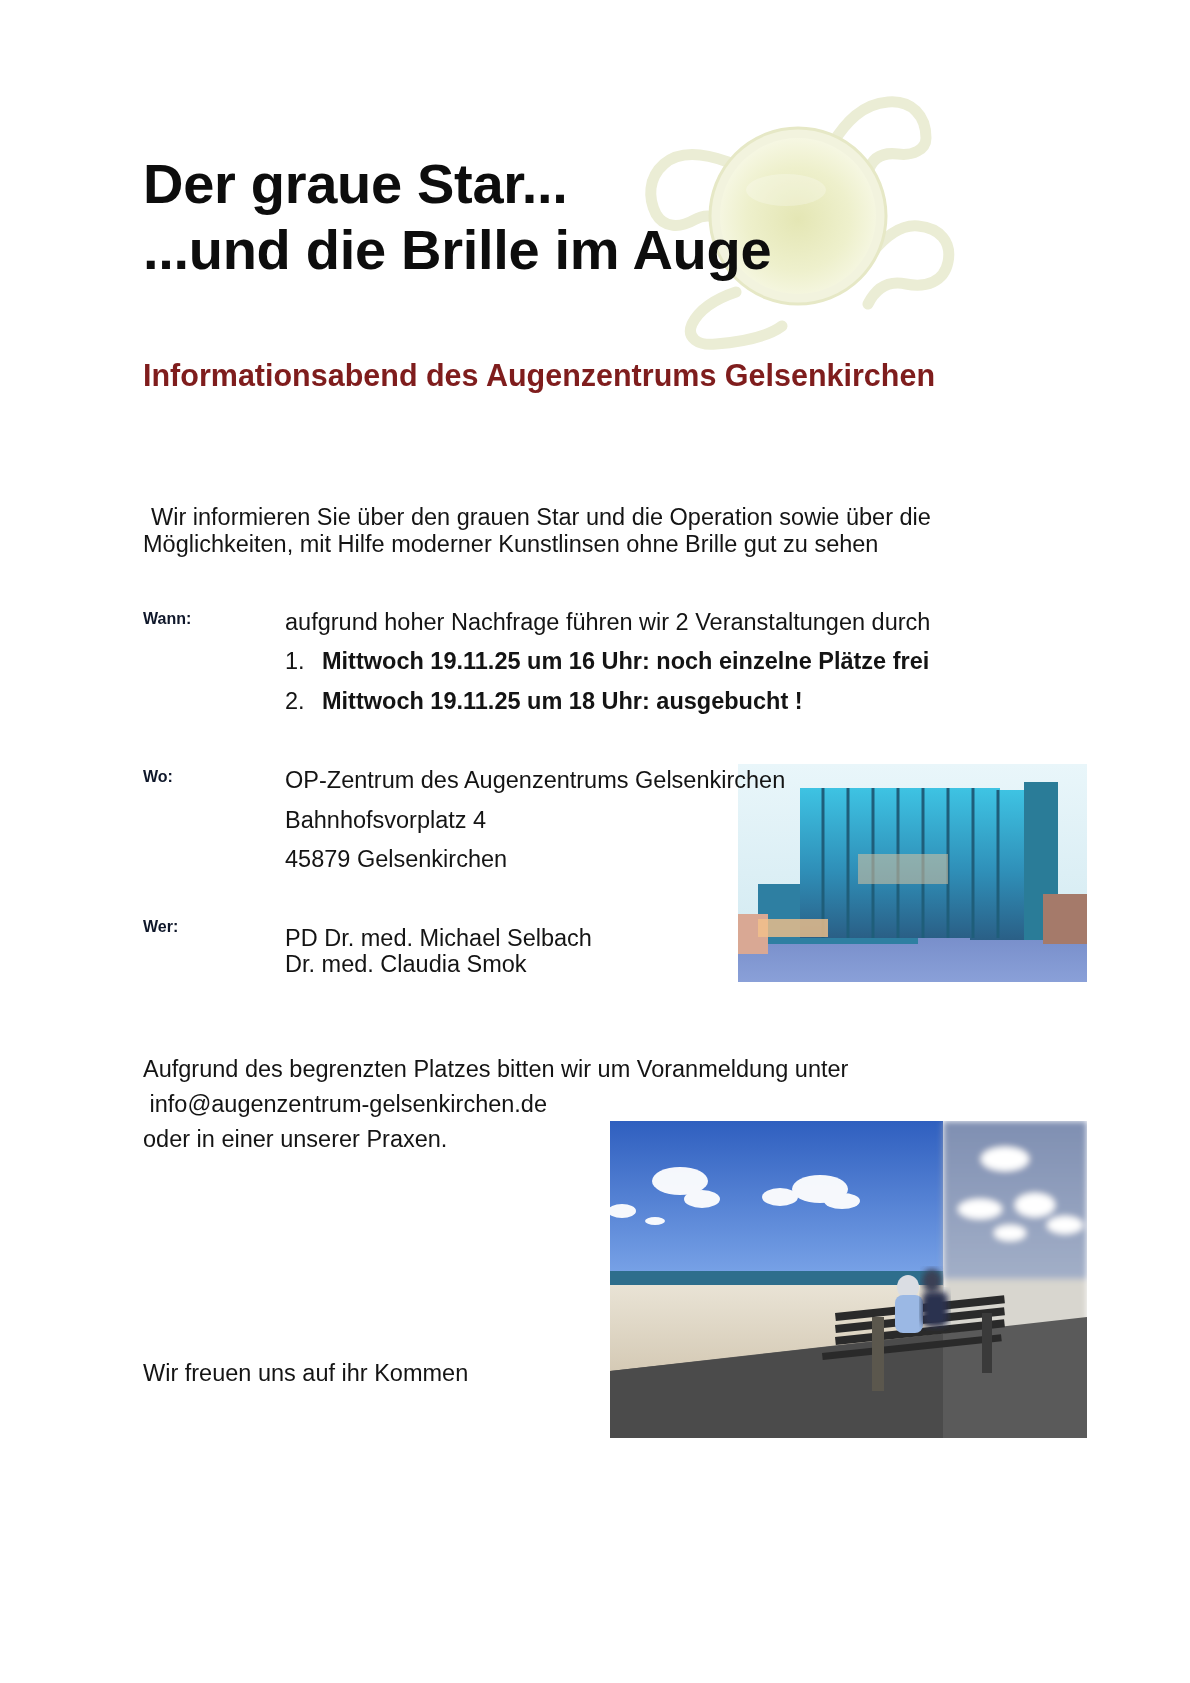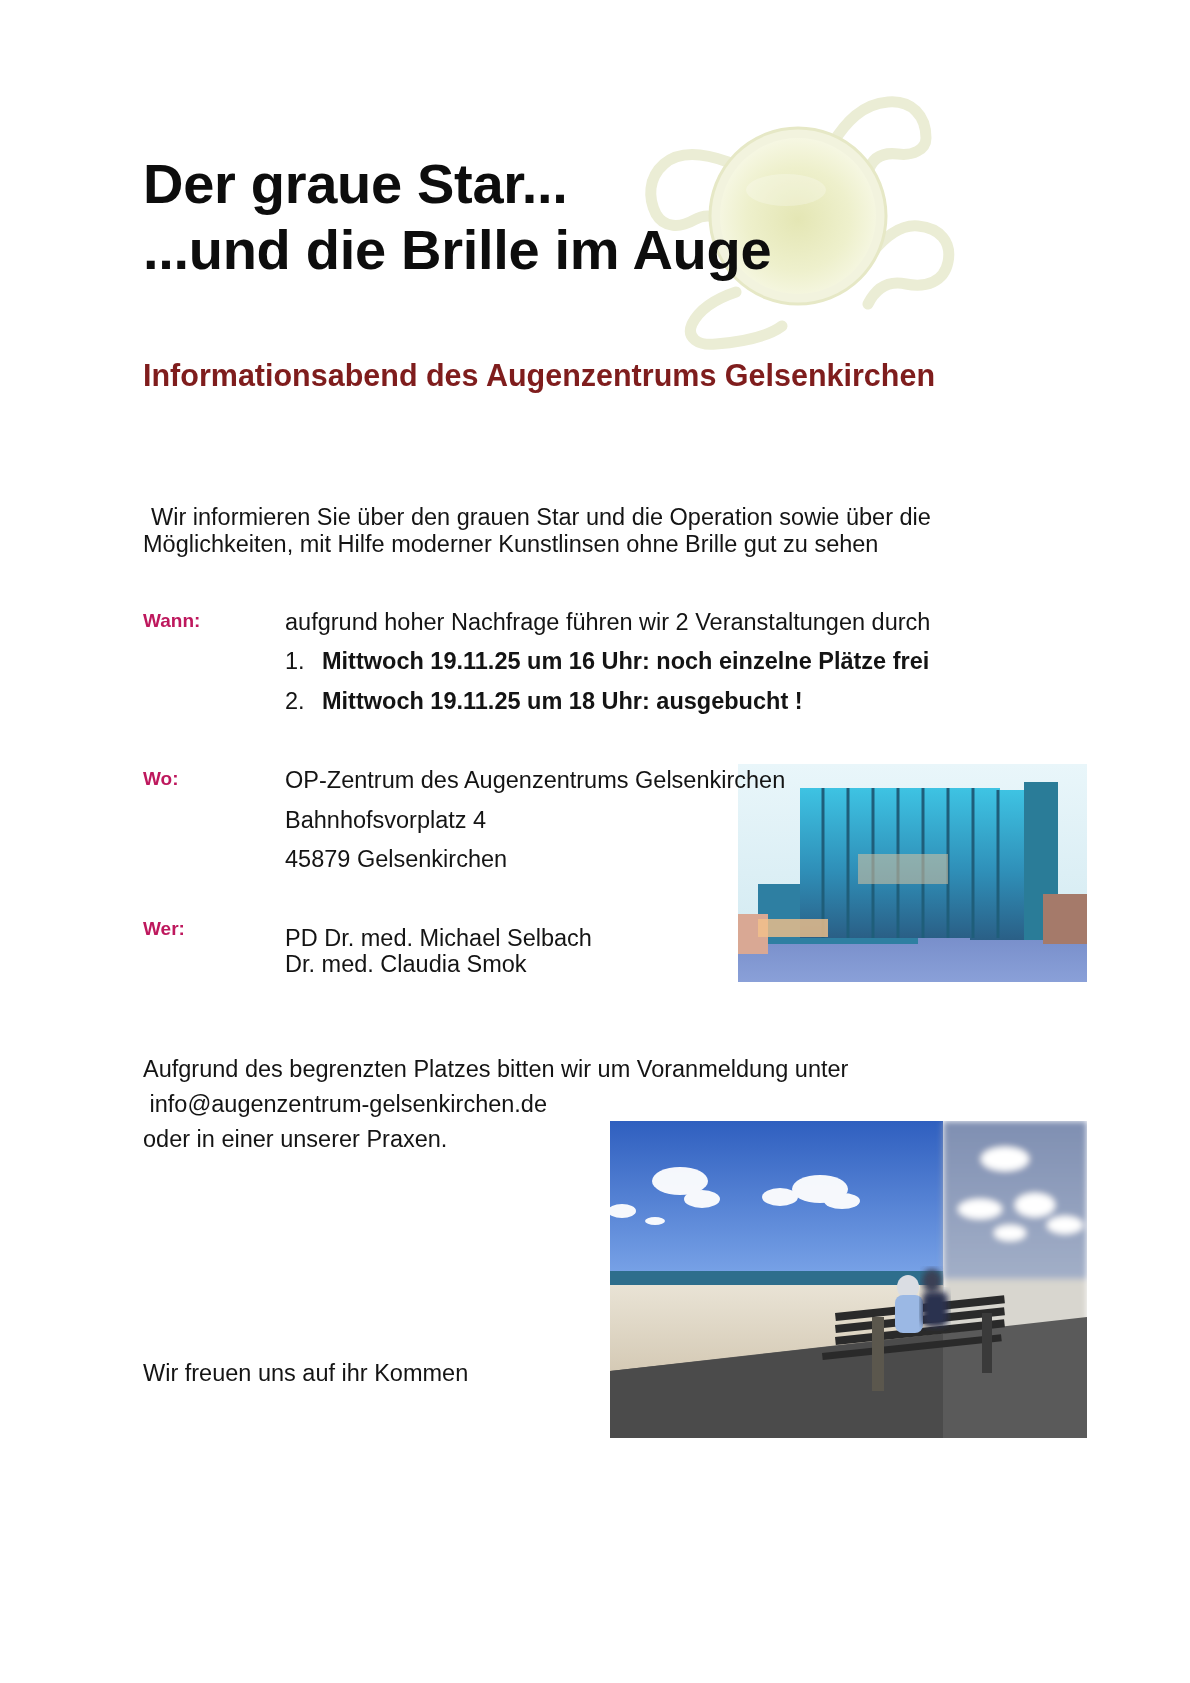--- a/index.html
+++ b/index.html
@@ -39,23 +39,23 @@
       line-height: 1;
       color: #7f1d1d;
     }
     .body-text {
       font-size: 23.5px;
       line-height: 1;
       color: #141414;
     }
     .label {
       font-weight: bold;
-      font-size: 19px;
-      line-height: 1;
-      color: #be185d;
+      font-size: 16px;
+      line-height: 1;
+      color: #0f172a;
     }
     .bold { font-weight: bold; }
 
     .photo {
       position: absolute;
       overflow: hidden;
     }
   </style>
 </head>
 <body>

